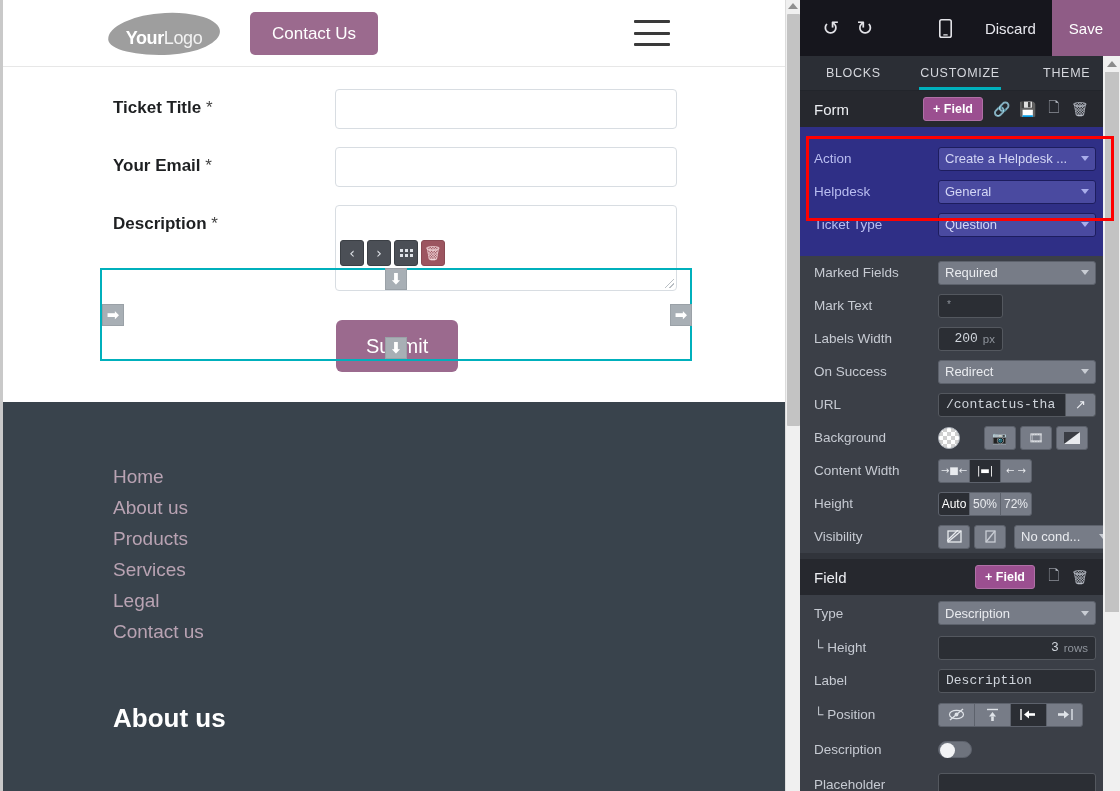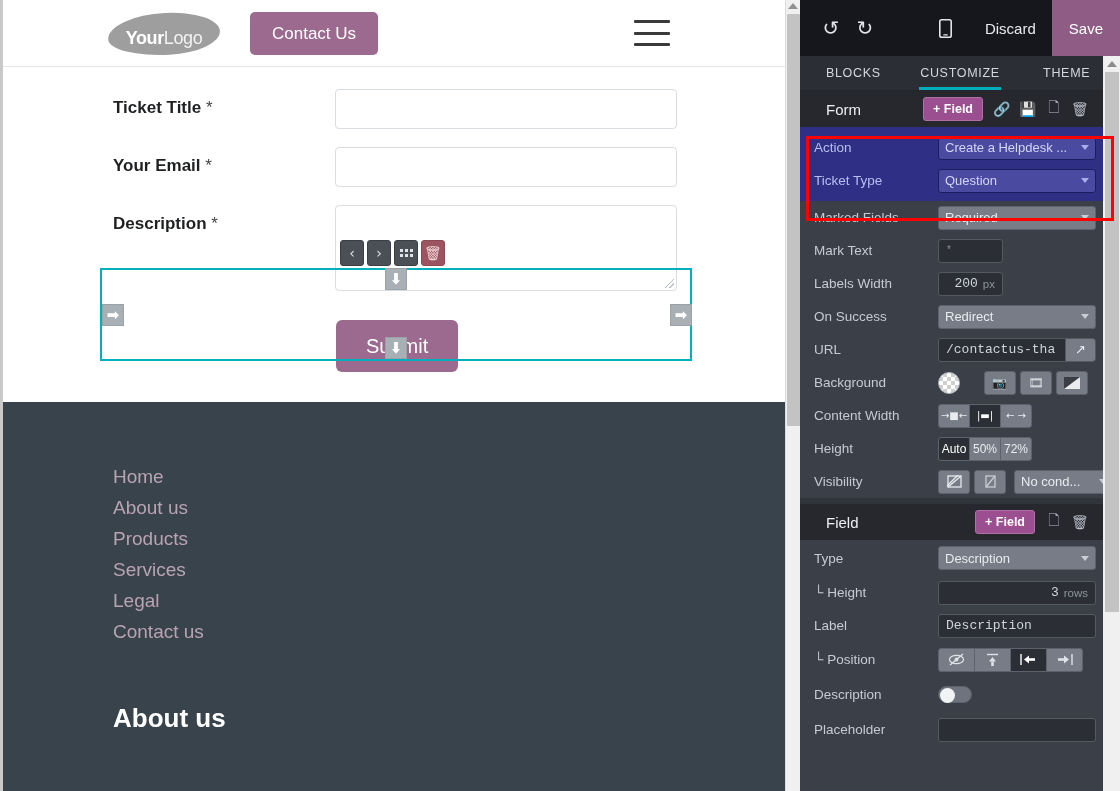--- a/index.html
+++ b/index.html
@@ -205,21 +205,21 @@
   }
   #editor-tabs .tab.active::after {
     content: ""; position: absolute; left: 12px; right: 12px; bottom: 0;
     height: 3px; background: #00b0bc;
   }
 
   .section-header {
     height: 36px; background: #26282e; display: flex; align-items: center;
     padding: 0 10px 0 14px;
   }
-  .section-header .title { color: #eceef2; font-size: 15px; flex: 1; margin-left: 12px; }
+  .section-header .title { color: #eceef2; font-size: 15px; flex: 1; }
   .hdr-btn {
     width: 26px; height: 24px; display: flex; align-items: center; justify-content: center;
     color: #b9bec7; cursor: pointer; font-size: 14px; background: transparent; border: none;
   }
   .addfield-btn {
     background: #9b4f90; color: #fff; border: 1px solid #b070a6; border-radius: 3px;
     font-size: 12.5px; padding: 4px 9px; cursor: pointer; margin-right: 6px;
     font-family: "Liberation Sans", sans-serif; font-weight: 700;
   }
 
@@ -302,21 +302,21 @@
 
   
   #highlight-box {
     position: absolute; left: 6px; top: 136px; width: 308px; height: 85px;
     border: 3px solid #ff0000; pointer-events: none; z-index: 30;
   }
   .prow.hl { background: #2f2f86; }
   .prow.hl .plabel { color: #b9bdf0; }
   .prow.hl .sel { background: #4a4aa0; border-color: #1d1d5e; color: #d3d6f5; }
   .prow.hl .sel .caret { border-top-color: #a9adea; }
-  #hl-wrap { background: #2f2f86; padding: 4px 0; }
+  #hl-wrap { background: #2f2f86; padding: 15px 0; }
 
   .section-divider { height: 6px; background: #31343b; }
 
   
   #editor-scroll {
     position: absolute; right: 0; top: 56px; width: 17px; height: 735px;
     background: #f0f0f0;
   }
   #editor-scroll .arrow-up {
     position: absolute; top: 5px; left: 50%; transform: translateX(-50%);
@@ -495,20 +495,29 @@
         <div class="prow hl">
           <div class="plabel">Action</div>
           <div class="pctl">
             <div class="sel">
               <span class="txt">Create a Helpdesk ...</span>
               <span class="caret"></span>
             </div>
           </div>
         </div>
         <div class="prow hl">
+          <div class="plabel">Helpdesk</div>
+          <div class="pctl">
+            <div class="sel">
+              <span class="txt">General</span>
+              <span class="caret"></span>
+            </div>
+          </div>
+        </div>
+        <div class="prow hl">
           <div class="plabel">Ticket Type</div>
           <div class="pctl">
             <div class="sel">
               <span class="txt">Question</span>
               <span class="caret"></span>
             </div>
           </div>
         </div>
       </div>
 

